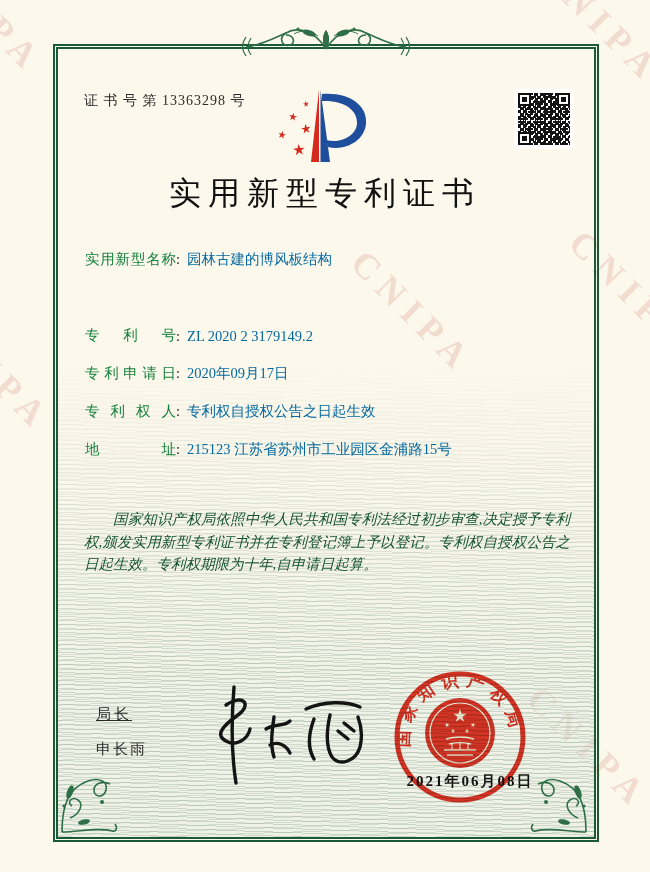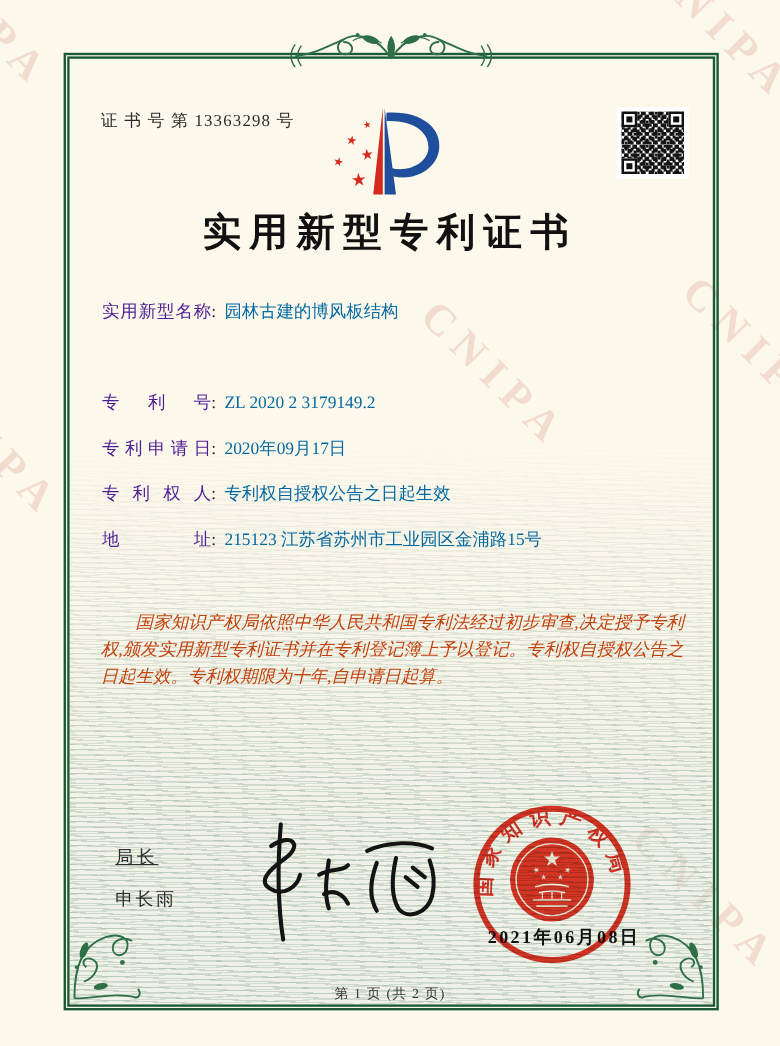--- a/index.html
+++ b/index.html
@@ -49,35 +49,35 @@
     background:
       repeating-conic-gradient(#141414 0% 25%, transparent 0% 50%) 0 0/5px 5px,
       repeating-conic-gradient(#141414 0% 25%, transparent 0% 50%) 2px 3px/7px 7px,
       #fff;
   }
   .fp { position:absolute; width:13px; height:13px; border:2px solid #111; background:#fff; }
   .fp::after { content:""; position:absolute; inset:2px; background:#111; }
   .fp-tl { left:0; top:0; } .fp-tr { right:0; top:0; } .fp-bl { left:0; bottom:0; }
   .title {
     position:absolute; left:0; width:650px; top:172px; text-align:center;
-    font-size:32px; font-weight:bold; letter-spacing:7px; color:#111; z-index:4;
+    font-size:32px; font-weight:normal; letter-spacing:7px; color:#111; z-index:4;
   }
   
   .frow { position:absolute; left:85px; width:512px; white-space:nowrap; font-size:14.5px; z-index:4; }
   .flabel {
     display:inline-block; width:91px; vertical-align:bottom;
-    text-align:justify; text-align-last:justify; color:#4c1d95;
+    text-align:justify; text-align-last:justify; color:#15803d;
   }
   .fcolon { display:inline-block; padding-right:7px; color:#222; }
   .fvalue { color:#0369a1; }
   .grant  { position:absolute; left:248px; top:0; white-space:nowrap; }
   
   .body-text {
     position:absolute; left:84px; top:508px; width:486px; z-index:4;
-    font-size:14.5px; line-height:1.56; font-style:italic; color:#c2410c;
+    font-size:14.5px; line-height:1.56; font-style:italic; color:#14532d;
     text-align:justify;
   }
   .body-text p { text-indent:2em; }
   
   .signer-title { position:absolute; left:96px; top:705px; font-size:15px; letter-spacing:3px; z-index:5;text-decoration:underline; }
   .signer-name  { position:absolute; left:96px; top:740px; font-size:15px; letter-spacing:2px; z-index:5;text-align:right; }
   .sign-svg { position:absolute; left:190px; top:683px; z-index:5; }
   .seal {
     position:absolute; left:390px; top:667px; width:140px; height:140px;
     z-index:6; mix-blend-mode:multiply; opacity:0.95;
@@ -232,15 +232,14 @@
         <path d="M-14,6 Q0,2 14,6"></path>
         <path d="M-11,11 Q0,8 11,11"></path>
         <path d="M-16,17 L16,17"></path>
         <path d="M-8,11 L-8,16 M0,10 L0,16 M8,11 L8,16" stroke-width="1.1"></path>
         <path d="M-13,22 L13,22"></path>
       </g>
     </g>
   </svg>
   <div class="seal-date">2021年06月08日</div>
 
-  <div class="footer">第 1 页 (共 2 页)</div>
 
 </div>
 
 </body></html>

